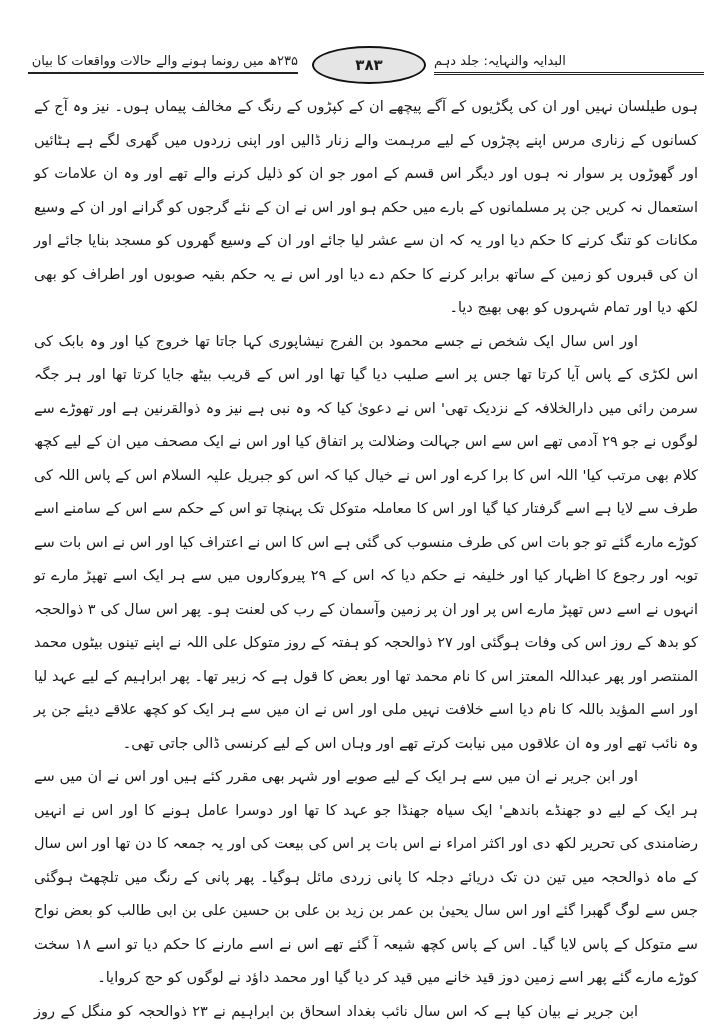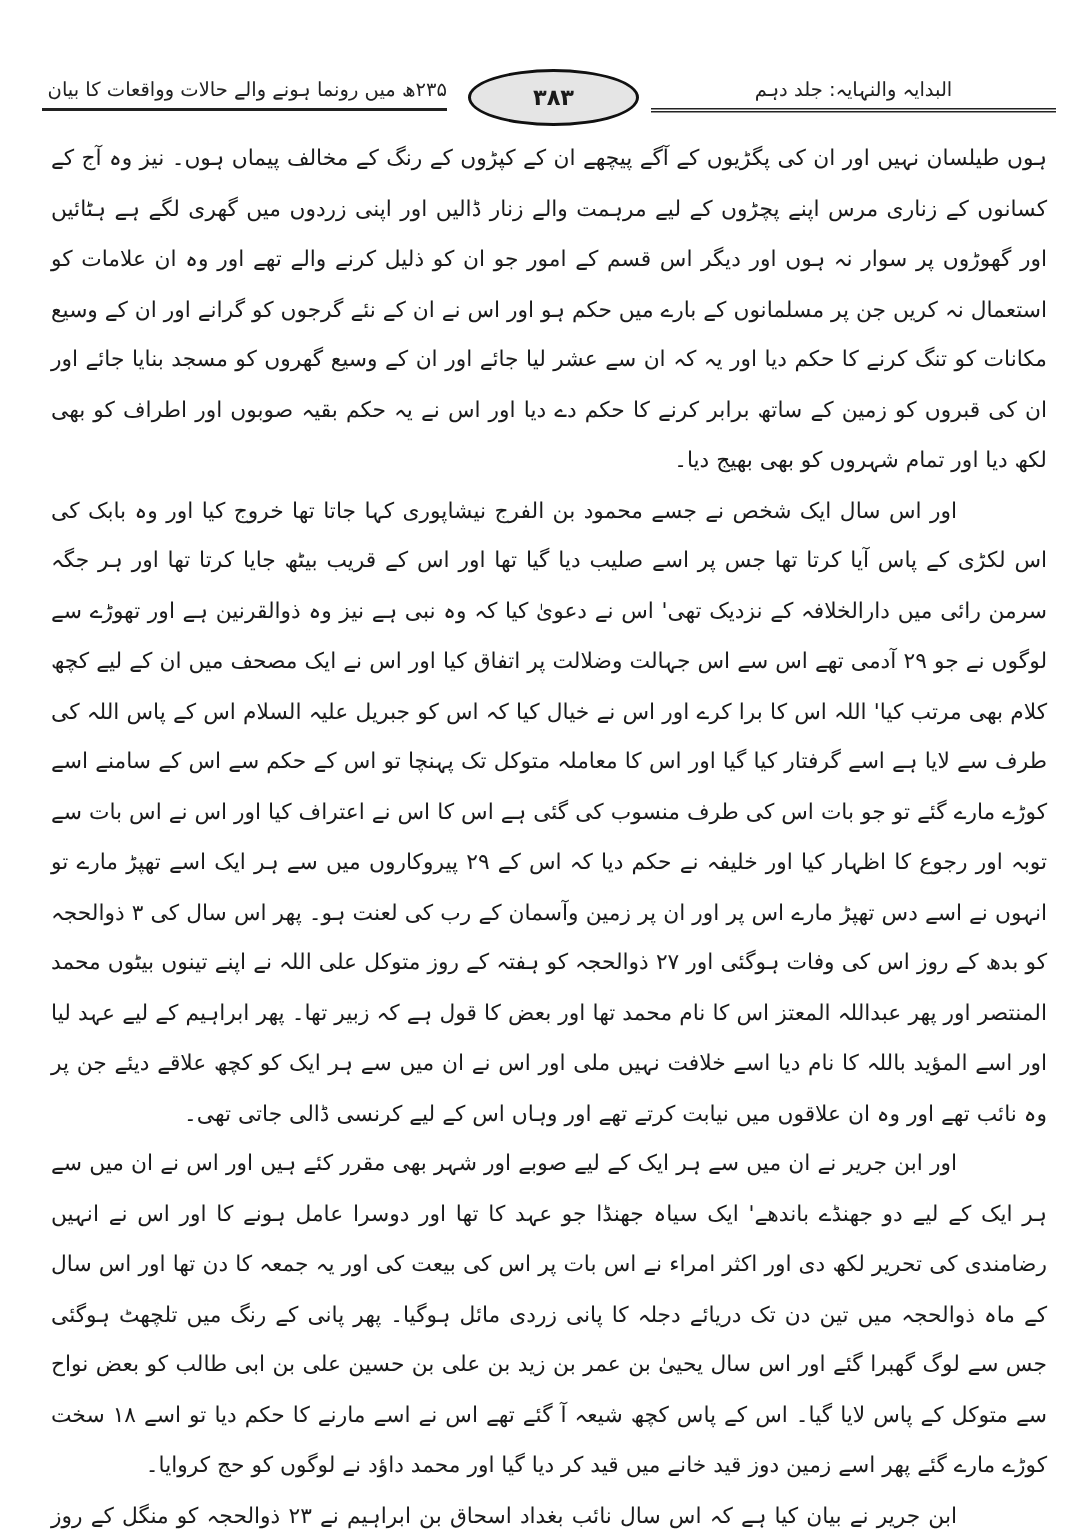--- a/index.html
+++ b/index.html
@@ -42,21 +42,21 @@
       color: #222;
       white-space: nowrap;
       padding-bottom: 2px;
       border-bottom: 2px solid #222;
     }
     .header-right {
       position: absolute;
       right: 0;
       top: 8px;
       width: 270px;
-      text-align: center;
+      text-align: left;
       direction: rtl;
       font-size: 13px;
       line-height: 18px;
       color: #222;
       white-space: nowrap;
       padding-bottom: 2px;
       border-bottom: 3px double #222;
     }
     .page-oval {
       position: absolute;

